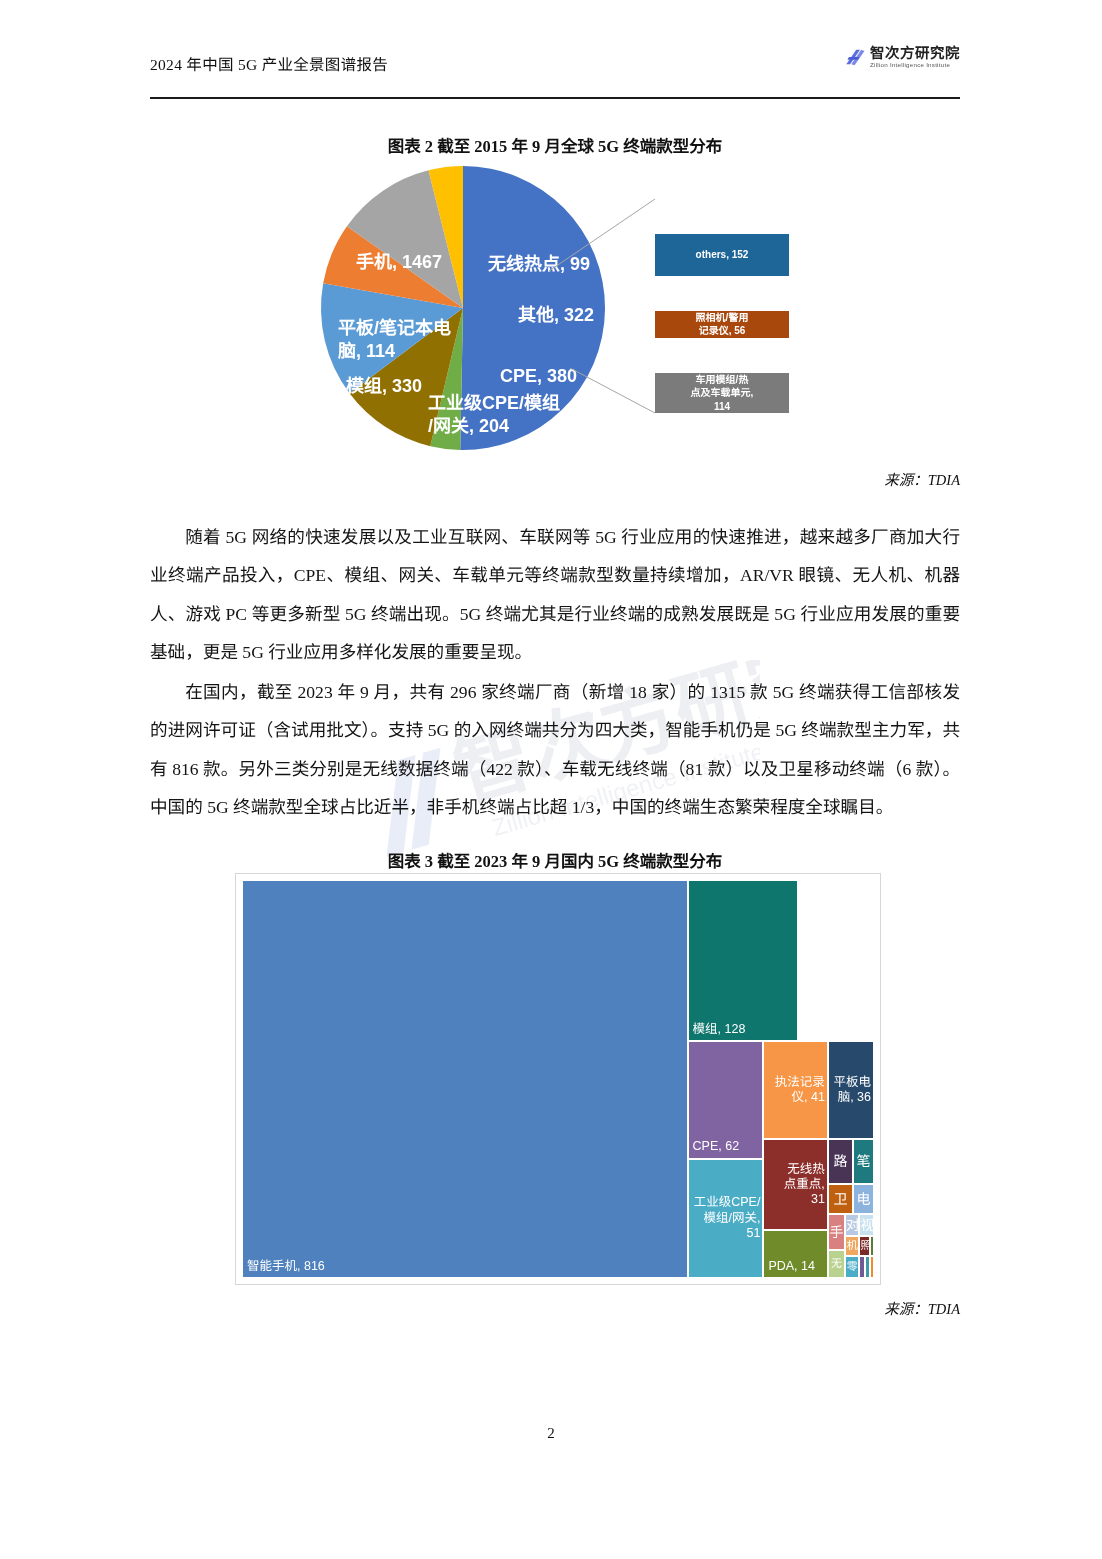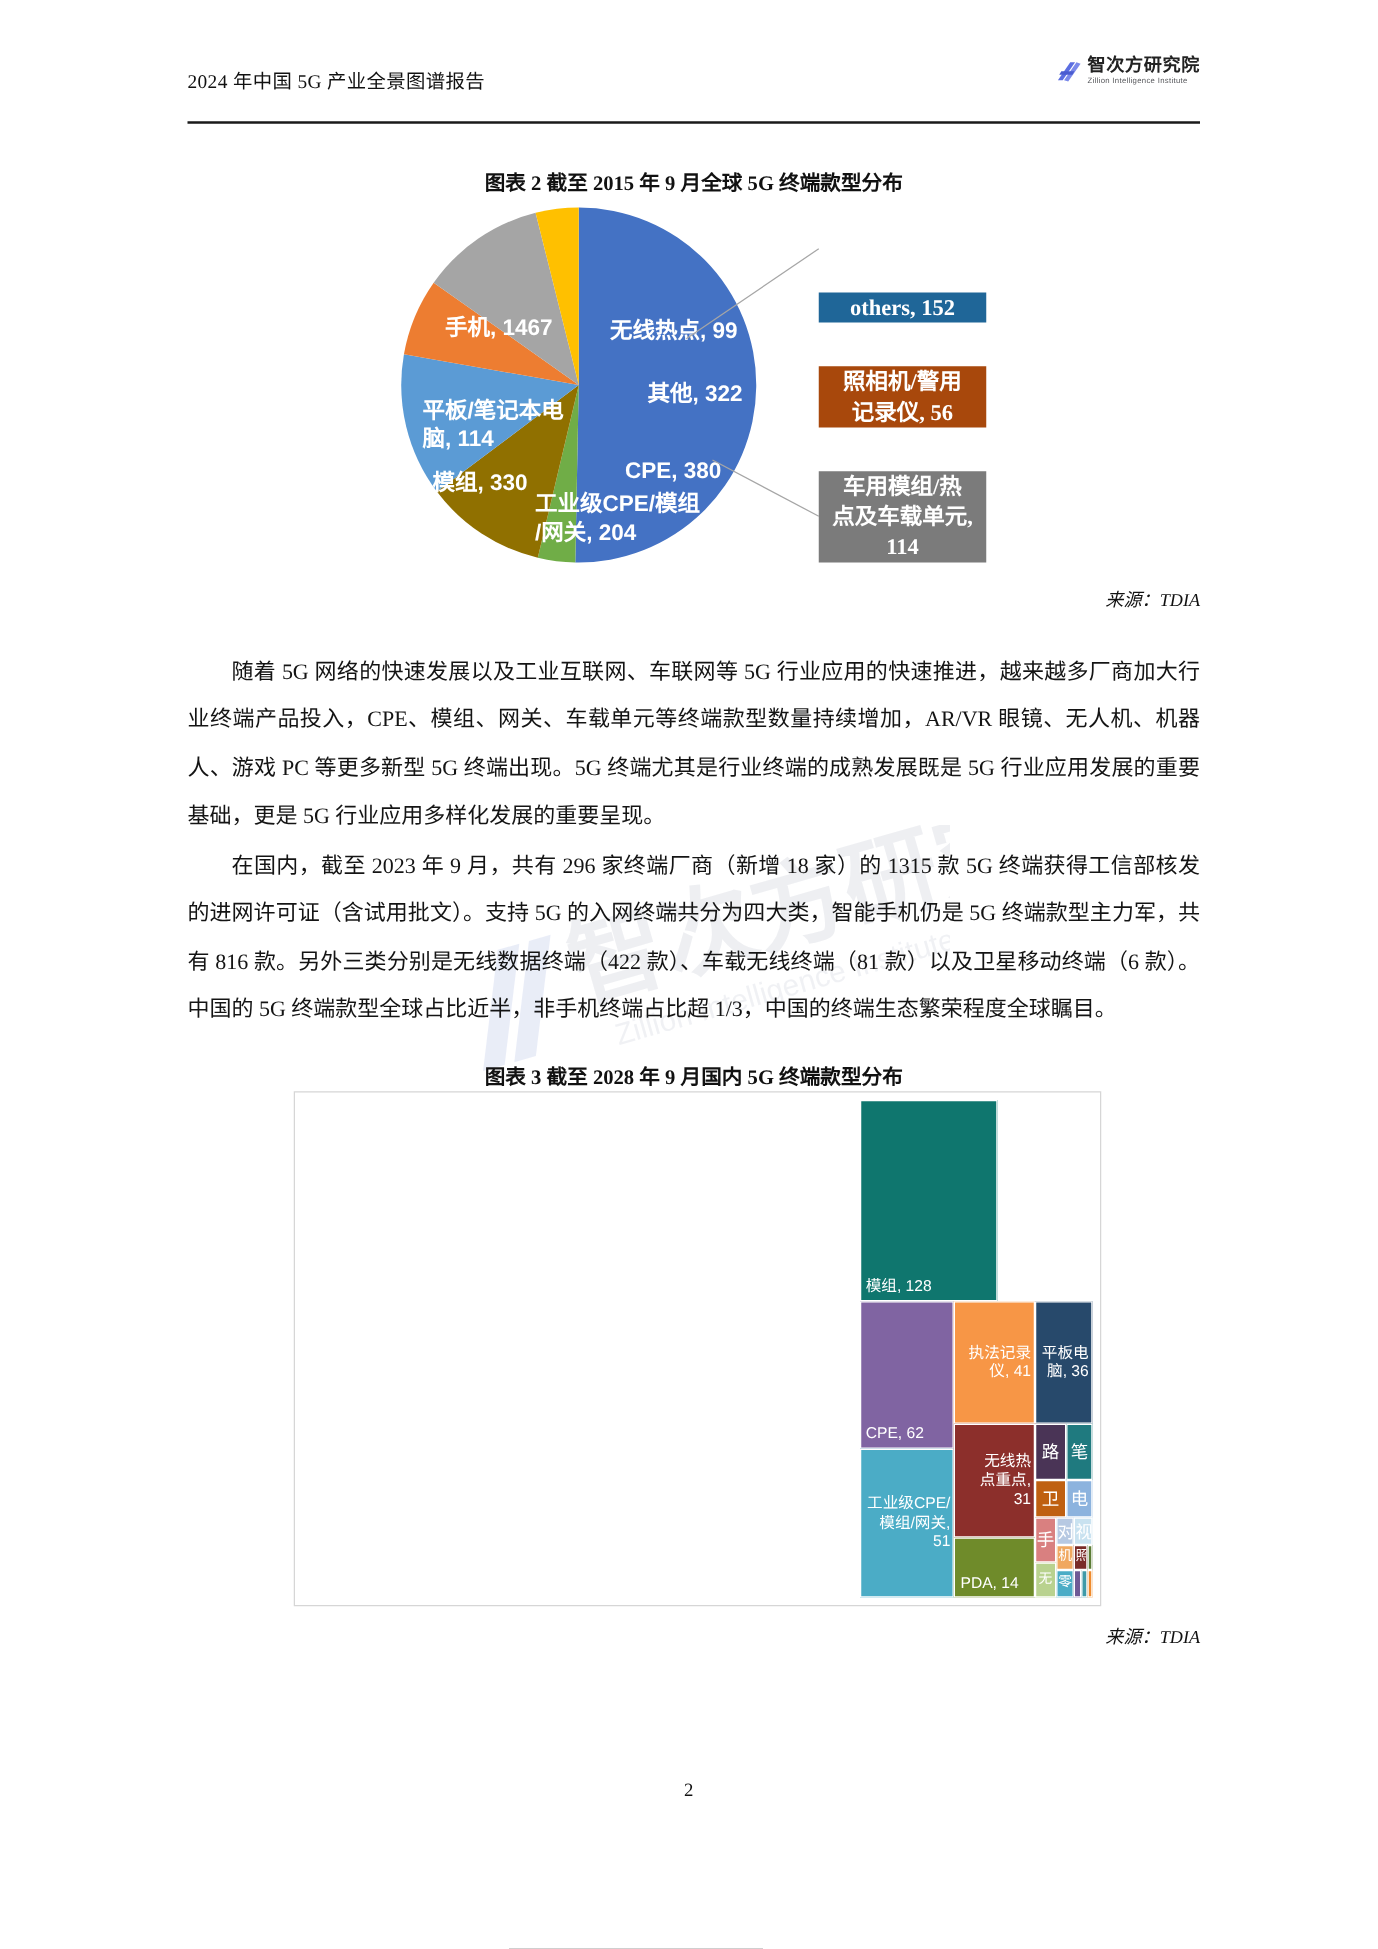--- a/index.html
+++ b/index.html
@@ -142,23 +142,23 @@
     width: 134px;
     height: 214px;
     display: flex;
     flex-direction: column;
   }
   .callout-seg {
     display: flex;
     align-items: center;
     justify-content: center;
     text-align: center;
-    font-family: Liberation Serif, serif;
+    font-family: Liberation Sans, sans-serif;
     font-weight: bold;
-    font-size: 18px;
+    font-size: 10px;
     color: #ffffff;
     line-height: 1.35;
     padding: 0 4px;
     box-sizing: border-box;
     margin-top: 35px;
   }
   .leader svg { overflow: visible; }
 
   
   .para {
@@ -300,24 +300,27 @@
 点及车载单元,
 114</div>
     </div>
   </div>
 
   <div class="source-line" style="left:0; top:468px; width:960px; text-align:right;">来源：TDIA</div>
 
   <p class="para" style="top:500px;">随着 5G 网络的快速发展以及工业互联网、车联网等 5G 行业应用的快速推进，越来越多厂商加大行业终端产品投入，CPE、模组、网关、车载单元等终端款型数量持续增加，AR/VR 眼镜、无人机、机器人、游戏 PC 等更多新型 5G 终端出现。5G 终端尤其是行业终端的成熟发展既是 5G 行业应用发展的重要基础，更是 5G 行业应用多样化发展的重要呈现。</p>
   <p class="para" style="top:655px;">在国内，截至 2023 年 9 月，共有 296 家终端厂商（新增 18 家）的 1315 款 5G 终端获得工信部核发的进网许可证（含试用批文）。支持 5G 的入网终端共分为四大类，智能手机仍是 5G 终端款型主力军，共有 816 款。另外三类分别是无线数据终端（422 款）、车载无线终端（81 款）以及卫星移动终端（6 款）。中国的 5G 终端款型全球占比近半，非手机终端占比超 1/3，中国的终端生态繁荣程度全球瞩目。</p>
 
-  <div class="fig-caption" style="left:150px; top:848px; width:810px;">图表 3  截至 2028 年 9 月国内 5G 终端款型分布</div>
+  <div class="fig-caption" style="left:150px; top:848px; width:810px;">图表 3  截至 2023 年 9 月国内 5G 终端款型分布</div>
 
   <div class="treemap-frame">
     <div class="treemap" id="treemap">
+        <div class="tile" style="left: 0%; top: 0%; width: 70.5%; height: 100%; background: rgb(78, 129, 189);">
+          <span class="tile-label">智能手机, 816</span>
+        </div>
         <div class="tile" style="left: 70.5%; top: 0%; width: 17.5%; height: 40.5%; background: #0f766e;">
           <span class="tile-label">模组, 128</span>
         </div>
         <div class="tile" style="left: 70.5%; top: 40.5%; width: 12%; height: 29.5%; background: rgb(128, 100, 162);">
           <span class="tile-label">CPE, 62</span>
         </div>
         <div class="tile center" style="left: 82.5%; top: 40.5%; width: 10.2%; height: 24.5%; background: rgb(247, 150, 70);">
           <span class="tile-label">执法记录
 仪, 41</span>
         </div>

